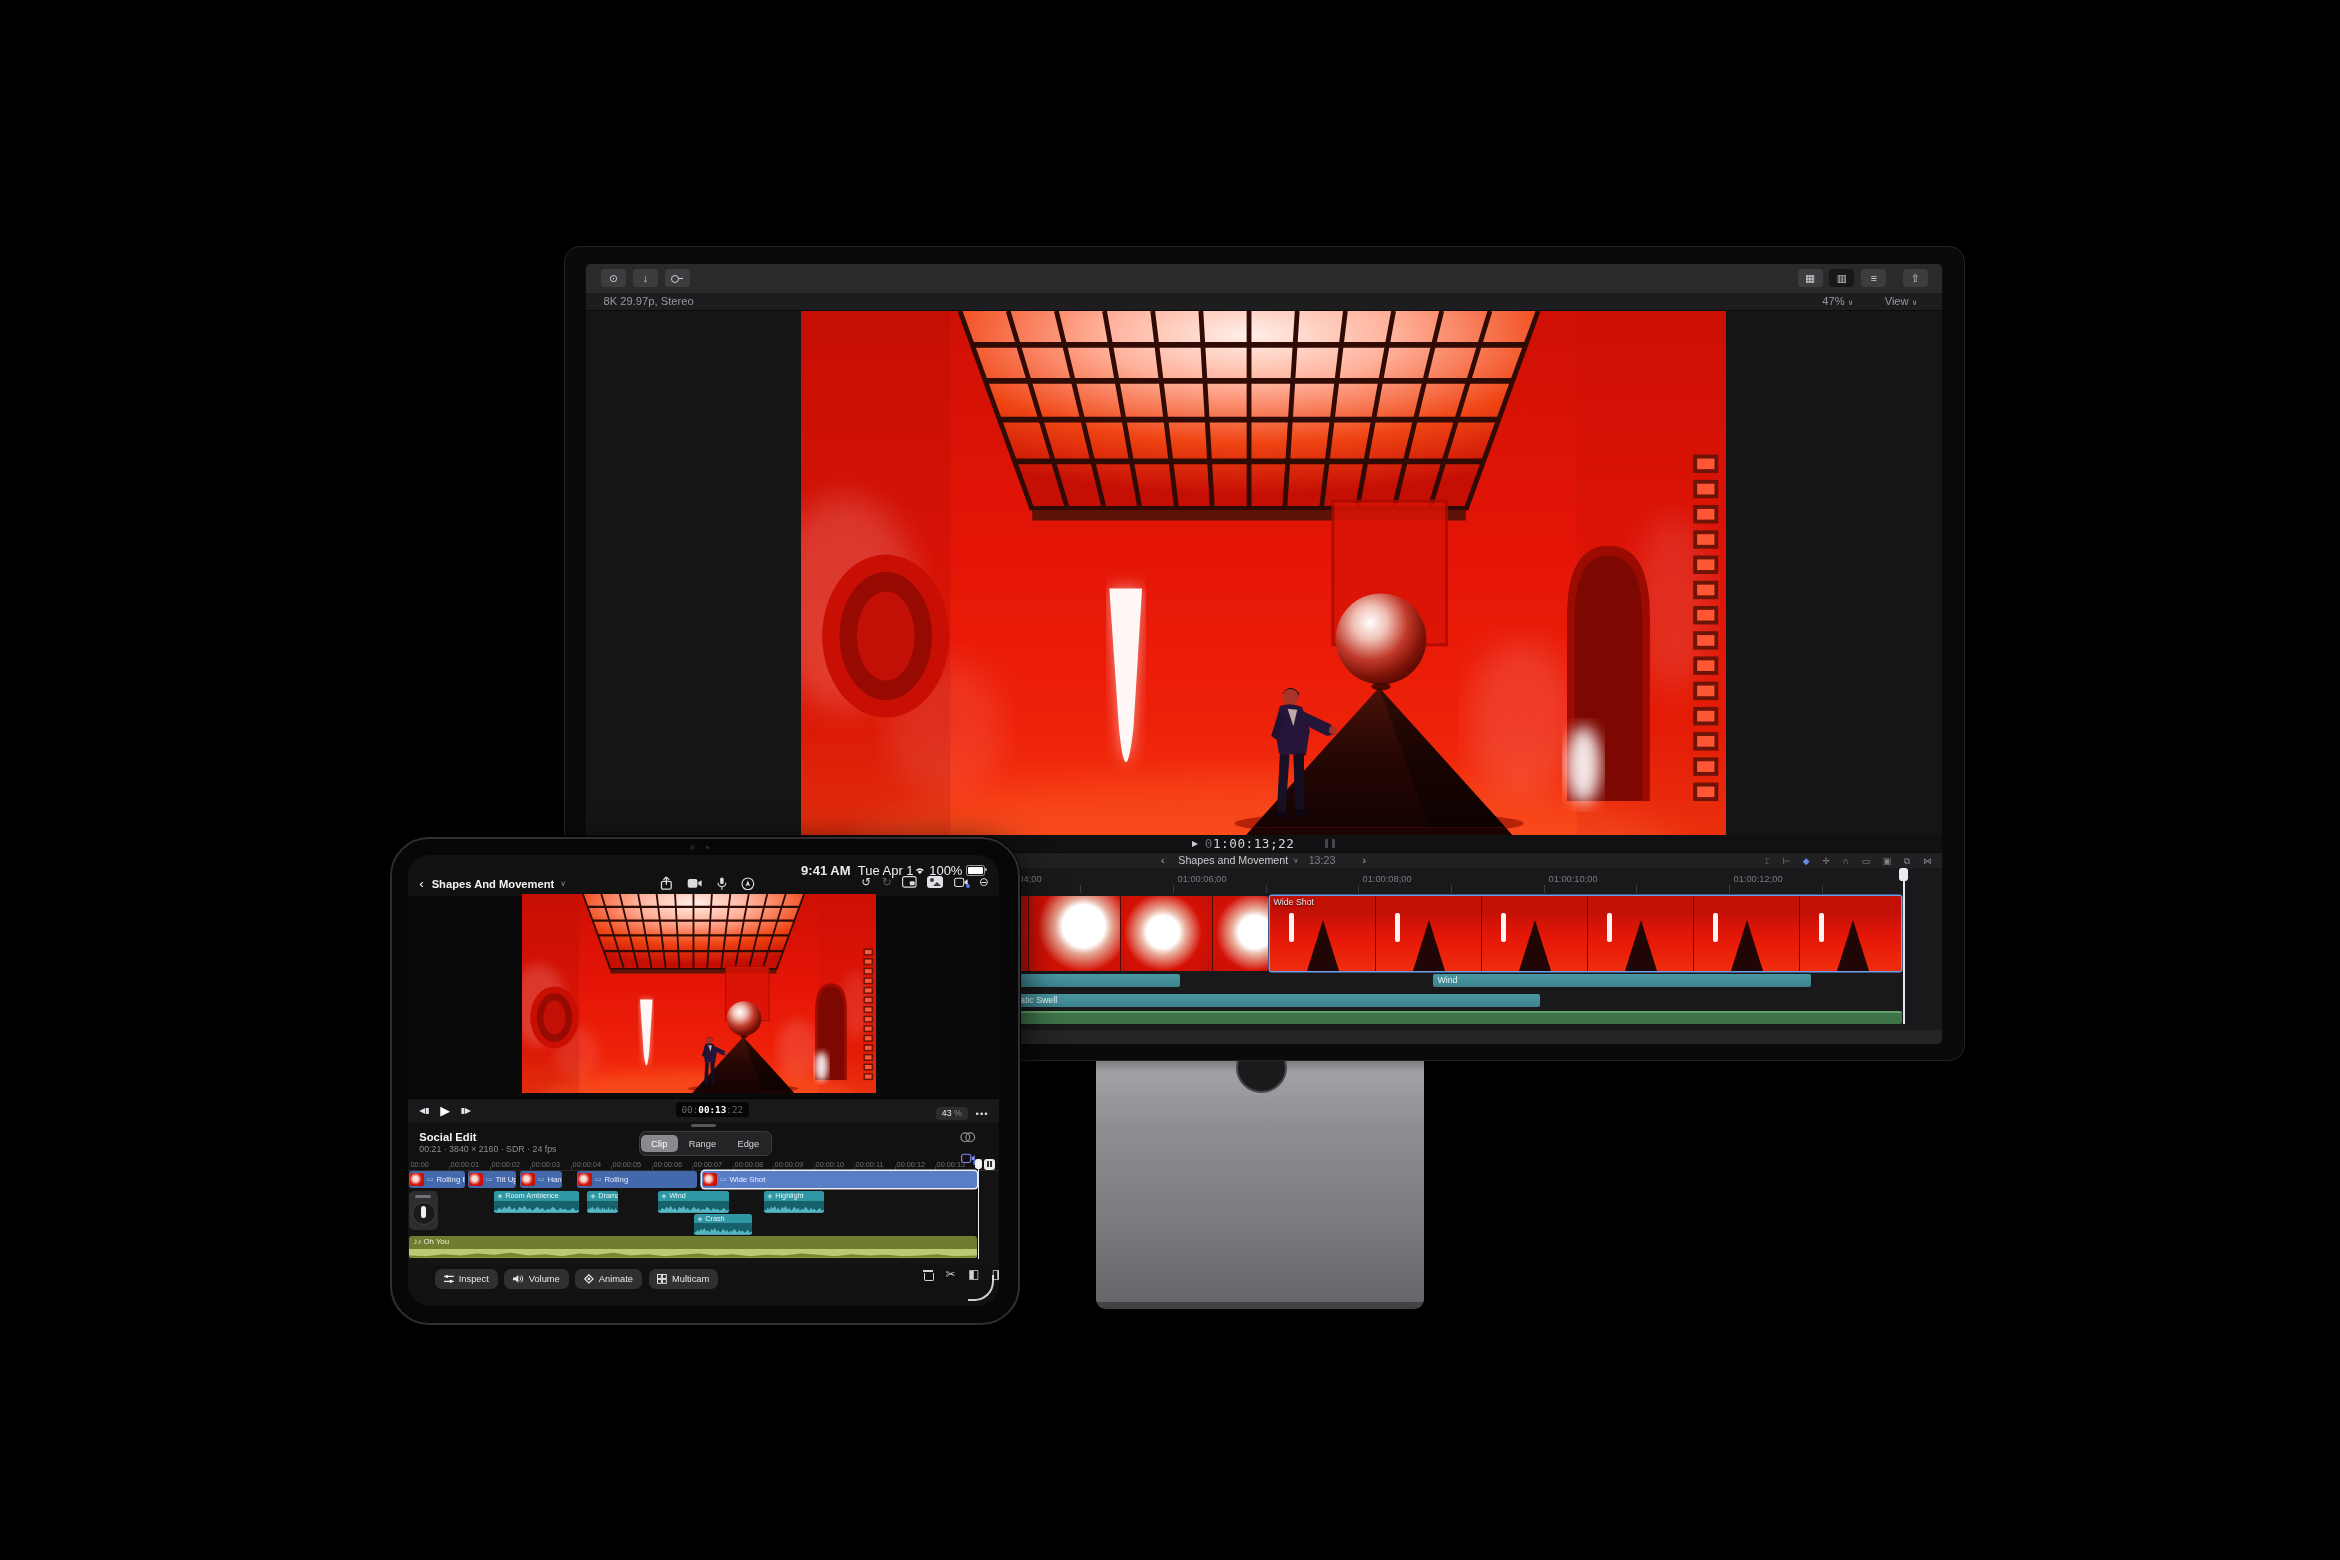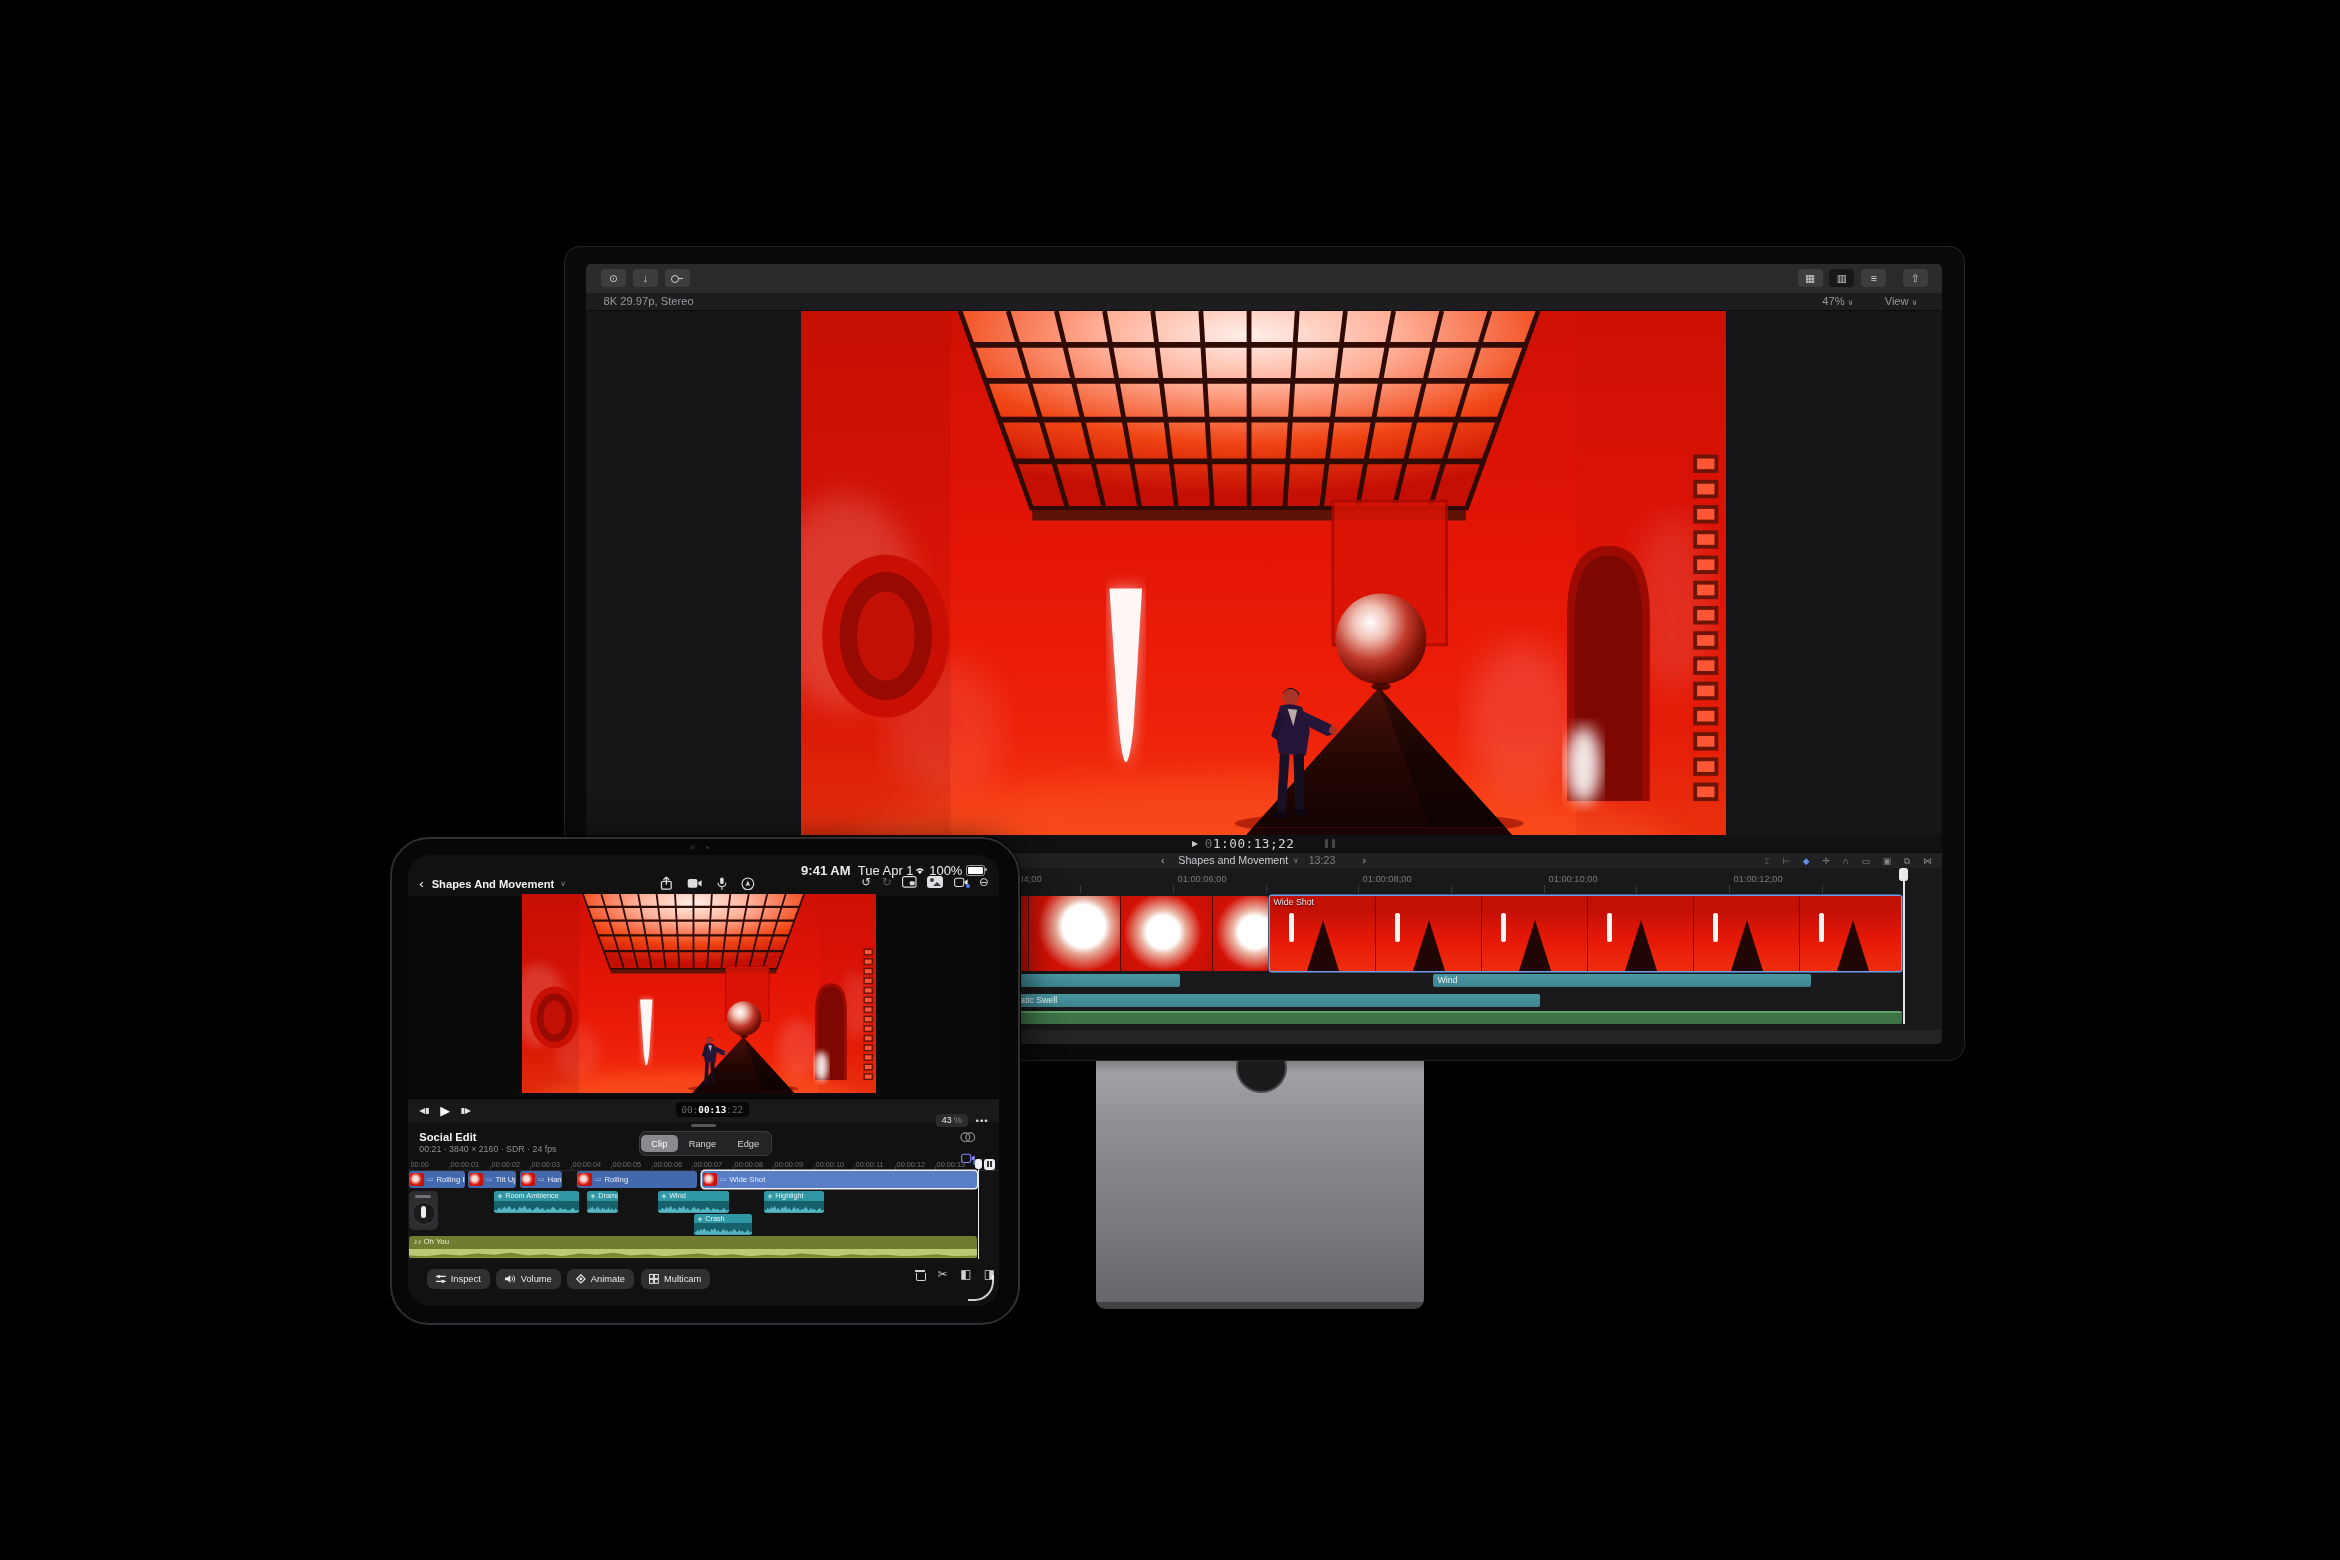--- a/index.html
+++ b/index.html
@@ -97,21 +97,21 @@
 
   .iviewer{left:0;top:41px;width:591px;height:202px;background:#0a0a0b;}
 
   .itransport{left:0;top:243px;width:591px;height:23.4px;background:#19191b;border-top:1px solid #000;}
   .tr-left{position:absolute;left:11.7px;top:0;height:23.4px;gap:10.7px;}
   .skip{font-size:7.8px;color:#e4e4e8;}
   .playg{font-size:12.7px;color:#ffffff;}
   .tc-pill{position:absolute;left:268px;top:3.4px;height:14.6px;padding:0 5.9px;background:#060607;border-radius:3.9px;
            font-size:9.3px;display:flex;align-items:center;color:#fff;}
   .tc-pill .d{color:#66666b;}
-  .tr-right{position:absolute;right:9.8px;top:10px;height:23.4px;gap:7.8px;margin-left:32px;}
+  .tr-right{position:absolute;right:9.8px;top:3px;height:23.4px;gap:7.8px;margin-left:32px;}
   .zoom-pill{background:#2c2c2e;border-radius:3.9px;padding:1.5px 5.9px;font-size:8.8px;color:#ececf0;}
   .zoom-pill .d{color:#88888d;}
 
   .handle{left:283px;top:269px;width:25px;height:3.4px;background:#55555a;border-radius:2px;}
 
   .iheader{left:0;top:274px;width:591px;height:29px;}
   .ptitle{font-size:11.2px;font-weight:bold;color:#f4f4f6;}
   .pmeta{font-size:8.8px;color:#8e8e93;margin-top:1px;}
   .seg{position:absolute;left:231px;top:2.9px;height:20.5px;background:#242427;border:1px solid #3c3c40;border-radius:6.8px;
        display:flex;align-items:center;padding:1px;}
@@ -143,21 +143,21 @@
   .tile .pin{position:absolute;left:12.2px;top:14.6px;width:4.9px;height:12.7px;background:#f0f0f2;border-radius:2.9px;}
   .mclip{position:absolute;left:1px;top:65px;width:568px;height:22.4px;border-radius:2.9px;overflow:hidden;background:#6f7d31;}
   .mclip .mlabel{font-size:7.8px;color:#eef2d4;padding:1px 0 0 4.9px;}
   .mclip .mwave{position:absolute;left:0;bottom:0;width:100%;height:8.8px;background:#b9ca73;color:#77862f;}
   .playhead-i{position:absolute;left:570px;top:304px;width:1.5px;height:100px;background:#ececf0;z-index:6;}
   .phk-i{position:absolute;left:-2.9px;top:0;width:6.8px;height:10.7px;background:#f2f2f4;border-radius:2.4px;}
   .pausebox{position:absolute;left:6.8px;top:0;width:10.7px;height:11.7px;background:#ececf0;border-radius:2.9px;
             display:flex;align-items:center;justify-content:center;gap:1.5px;}
   .pausebox i{width:1.5px;height:5.9px;background:#333;}
 
-  .itoolbar{left:8px;top:411px;width:591px;height:27px;}
+  .itoolbar{left:16px;top:411px;width:591px;height:27px;}
   .tpill{background:#303033;border-radius:6.8px;height:20.5px;display:flex;align-items:center;padding:0 8.8px;
          font-size:9.3px;color:#e9e9eb;margin-right:6.8px;gap:4.9px;}
   .tpill svg{display:block;}
   .itb-right{position:absolute;right:11.7px;top:2.9px;gap:12.7px;}
   .itb-right .icn{font-size:11.7px;color:#d2d2d6;}
   .trash{width:9.8px;height:11.7px;position:relative;}
   .trash::before{content:"";position:absolute;left:0;top:2px;width:9.8px;height:1.5px;background:#d2d2d6;}
   .trash::after{content:"";position:absolute;left:1px;top:4.4px;width:7.8px;height:7.3px;border:1.3px solid #d2d2d6;border-top:none;border-radius:0 0 2px 2px;}
   .corner-arc{right:4.9px;bottom:4.9px;width:23.4px;height:23.4px;border-right:2px solid rgba(255,255,255,.8);
               border-bottom:2px solid rgba(255,255,255,.8);border-bottom-right-radius:19.5px;}

